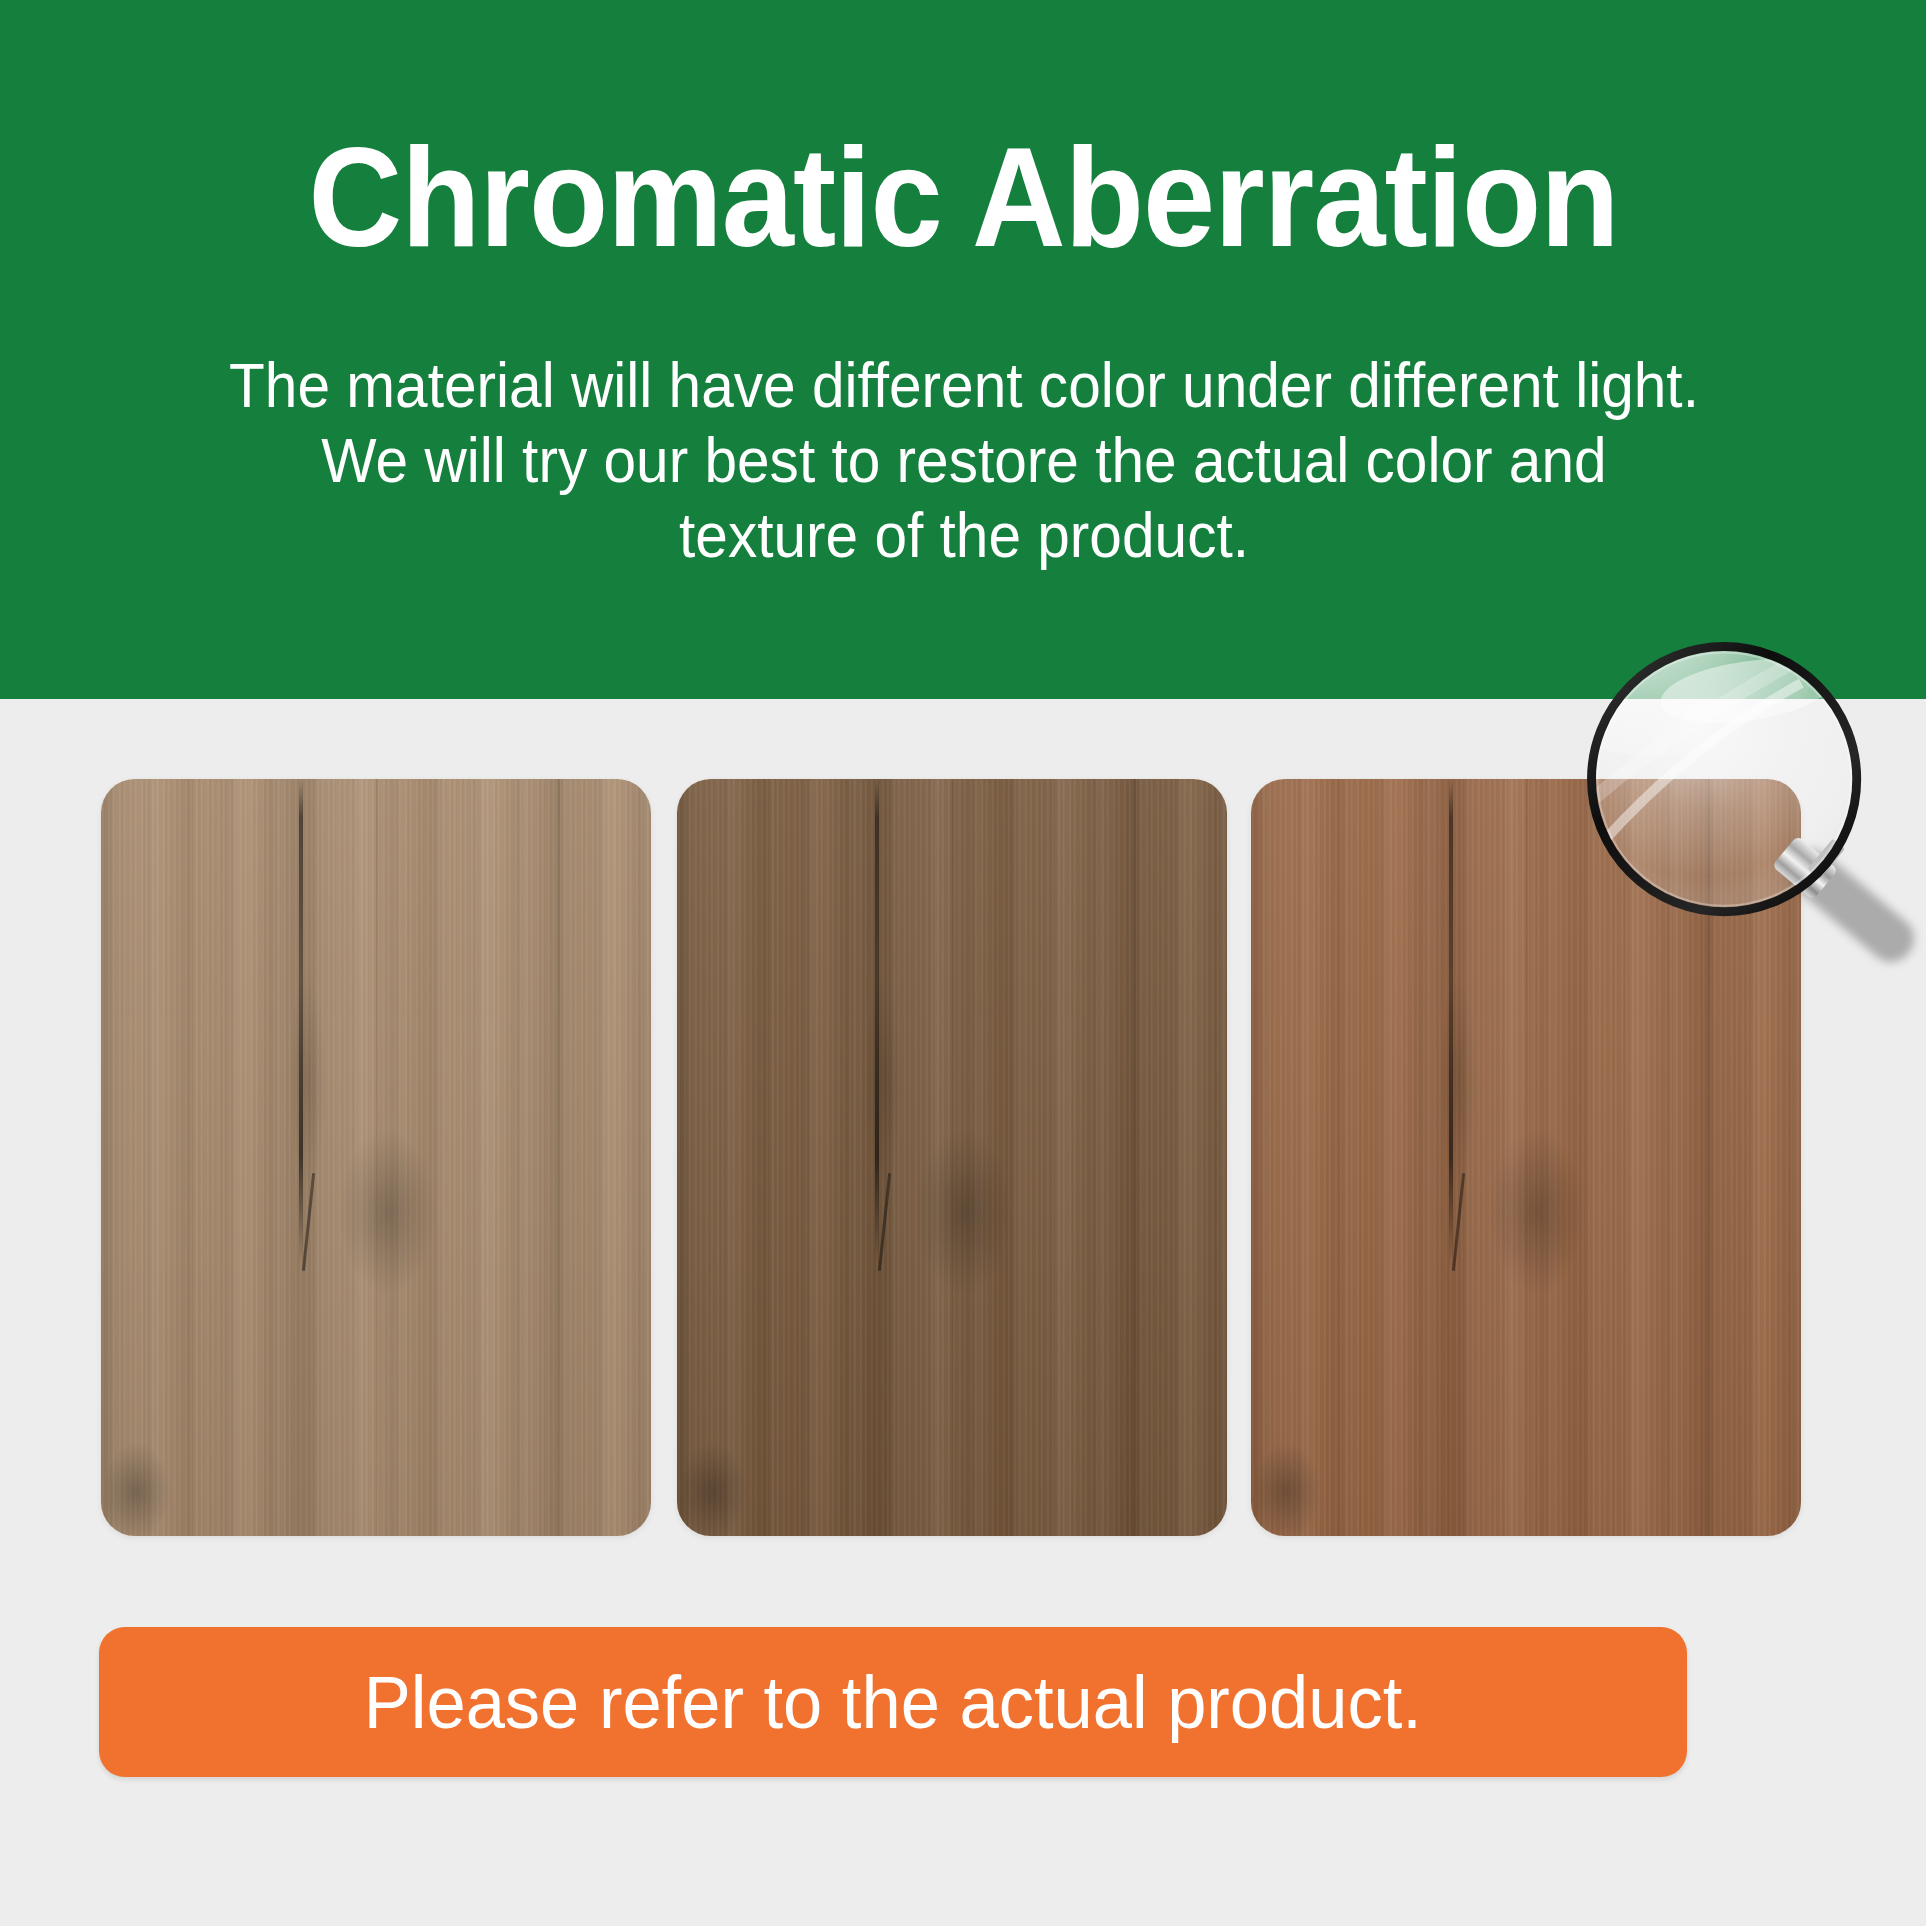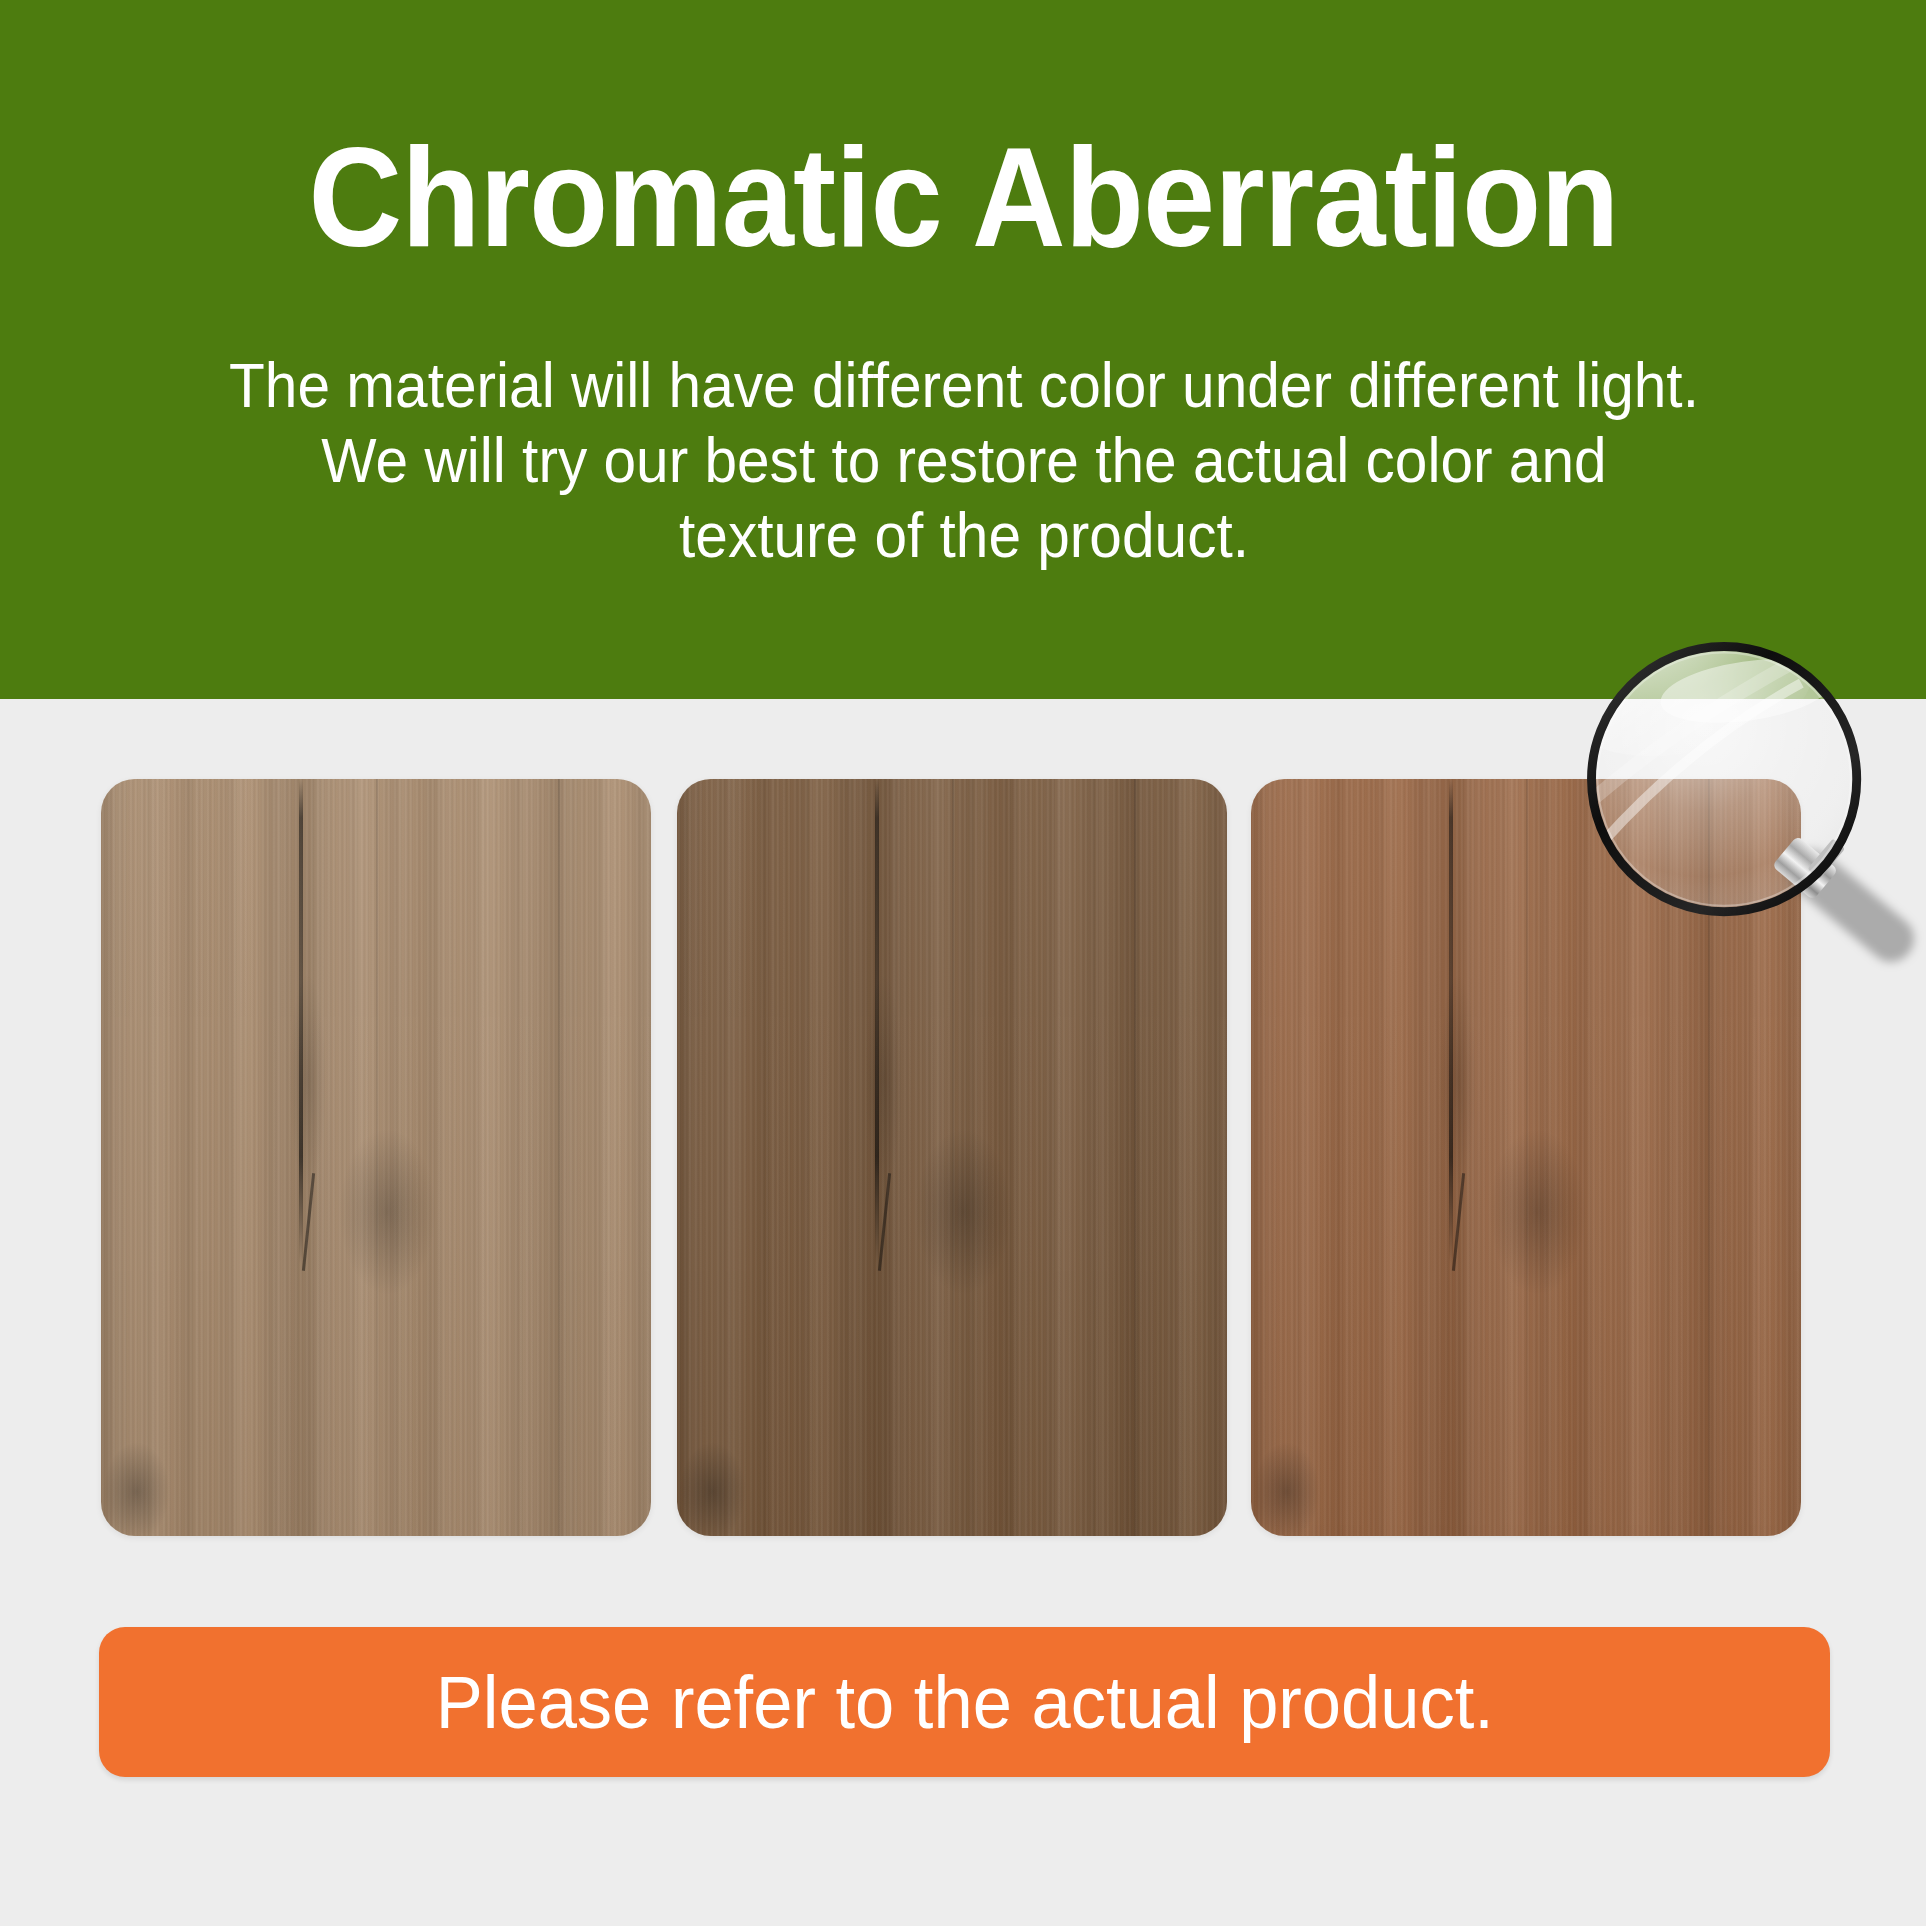--- a/index.html
+++ b/index.html
@@ -191,21 +191,21 @@
     height: 396px;
     z-index: 3;
   }
   .magnifier svg { display: block; }
 
   
   .footer-button {
     position: absolute;
     left: 99px;
     top: 1627px;
-    width: 1731px;
+    width: 1588px;
     height: 150px;
     background: #f1712f;
     border-radius: 26px;
     box-shadow: 0 3px 5px rgba(0,0,0,0.10);
     z-index: 4;
     display: flex;
     align-items: center;
     justify-content: center;
     cursor: pointer;
   }
@@ -218,21 +218,21 @@
     letter-spacing: 0px;
     transform: scaleX(0.94);
     white-space: nowrap;
   }
 </style>
 </head>
 <body>
 
 <div class="page" style="background: rgb(237, 237, 237);">
 
-  <div class="banner" style="background: #4d7c0f;">
+  <div class="banner" style="background: #15803d;">
     <div class="banner-title">Chromatic Aberration</div>
 
     <div class="banner-sub">
       <span class="line">The material will have different color under different light.</span>
       <span class="line">We will try our best to restore the actual color and</span>
       <span class="line">texture of the product.</span>
     </div>
   </div>
 
   <div class="samples">

